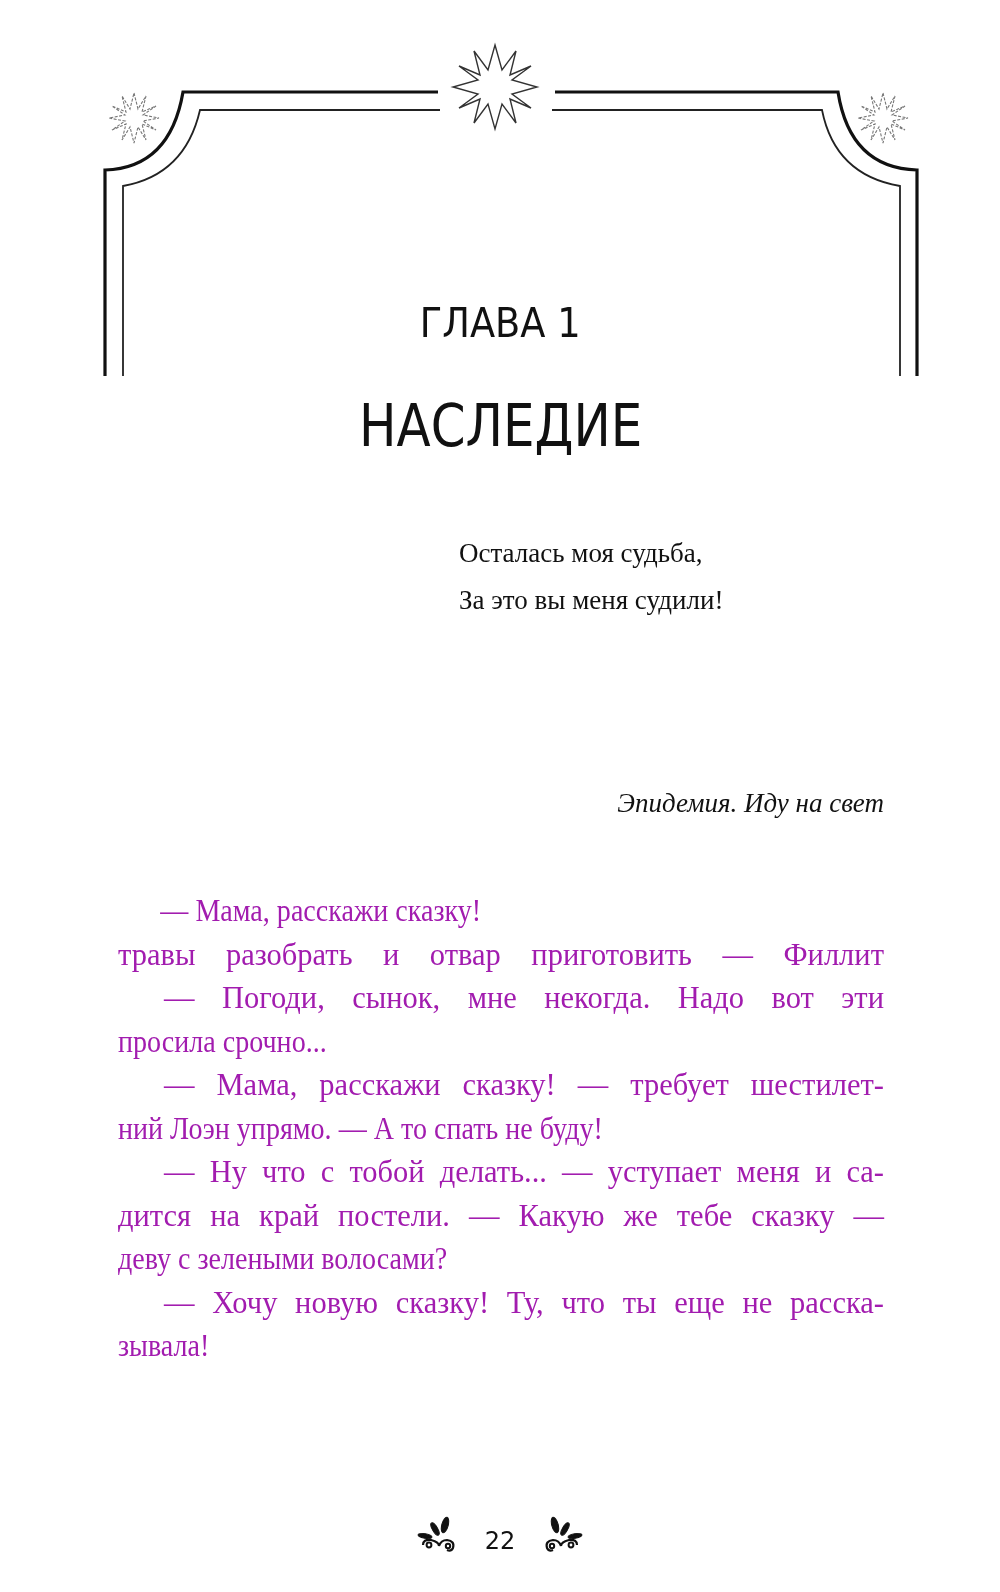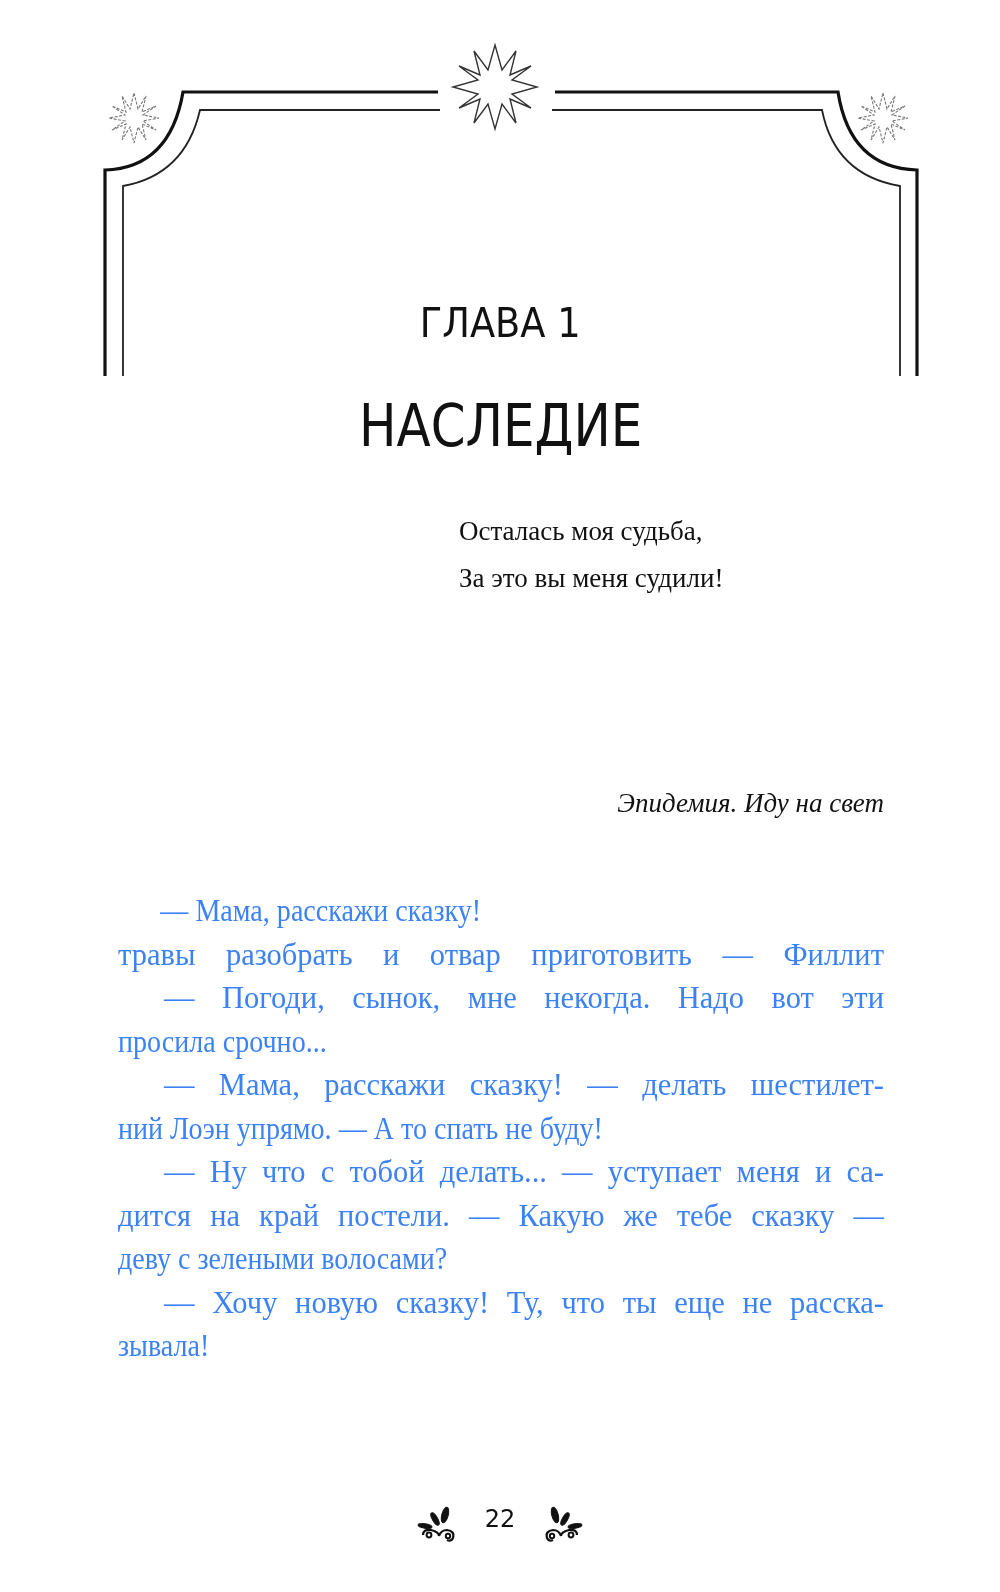--- a/index.html
+++ b/index.html
@@ -42,21 +42,21 @@
       text-align: center;
       font-family: "DejaVu Sans", sans-serif;
       font-size: 58px;
       color: #111;
       transform: scaleX(0.86);
       transform-origin: 505px 0;
     }
     .epigraph {
       position: absolute;
       left: 459px;
-      top: 508px;
+      top: 530px;
       font-family: "Liberation Serif", serif;
       font-size: 27px;
       line-height: 46.5px;
       color: #111;
     }
     .epigraph-line {
       display: block;
       white-space: nowrap;
     }
     .epigraph-source {
@@ -71,21 +71,21 @@
       margin-left: 40px;
     }
     .body-text {
       position: absolute;
       left: 118px;
       top: 890px;
       width: 766px;
       font-family: "Liberation Serif", serif;
       font-size: 30.5px;
       line-height: 43.5px;
-      color: #3b82f6;
+      color: #a21caf;
     }
     .body-line {
       display: block;
       white-space: nowrap;
       transform-origin: left center;
     }
     .body-line.justify {
       text-align: justify;
       text-align-last: justify;
       white-space: normal;
@@ -94,21 +94,21 @@
       padding-left: 46px;
     }
     .footer {
       position: absolute;
       left: 0;
       width: 1000px;
       top: 1505px;
       height: 50px;
       display: flex;
       justify-content: center;
-      align-items: flex-start;
+      align-items: flex-end;
       gap: 22px;
     }
     .page-number {
       font-family: "DejaVu Sans", sans-serif;
       font-size: 24px;
       color: #111;
     }
     .ornament {
       width: 48px;
       height: 40px;
@@ -144,21 +144,21 @@
   <span class="epigraph-line">Осталась моя судьба,</span>
   <span class="epigraph-line">За это вы меня судили!</span>
 </div>
 <div class="epigraph-source">Эпидемия. Иду на свет</div>
 
 <div class="body-text" id="body-text">
     <span class="body-line indent" style="transform: scaleX(0.92);">— Мама, расскажи сказку!</span>
     <span class="body-line justify">травы разобрать и отвар приготовить — Филлит</span>
     <span class="body-line indent justify">— Погоди, сынок, мне некогда. Надо вот эти</span>
     <span class="body-line" style="transform: scaleX(0.92);">просила срочно...</span>
-    <span class="body-line indent justify">— Мама, расскажи сказку! — делать шестилет-</span>
+    <span class="body-line indent justify">— Мама, расскажи сказку! — требует шестилет-</span>
     <span class="body-line" style="transform: scaleX(0.92);">ний Лоэн упрямо. — А то спать не буду!</span>
     <span class="body-line indent justify">— Ну что с тобой делать... — уступает меня и са-</span>
     <span class="body-line justify">дится на край постели. — Какую же тебе сказку —</span>
     <span class="body-line" style="transform: scaleX(0.92);">деву с зелеными волосами?</span>
     <span class="body-line indent justify">— Хочу новую сказку! Ту, что ты еще не расска-</span>
     <span class="body-line" style="transform: scaleX(0.92);">зывала!</span>
   </div>
 
 <div class="footer">
   <svg class="ornament" viewBox="0 0 48 40" xmlns="http://www.w3.org/2000/svg">

